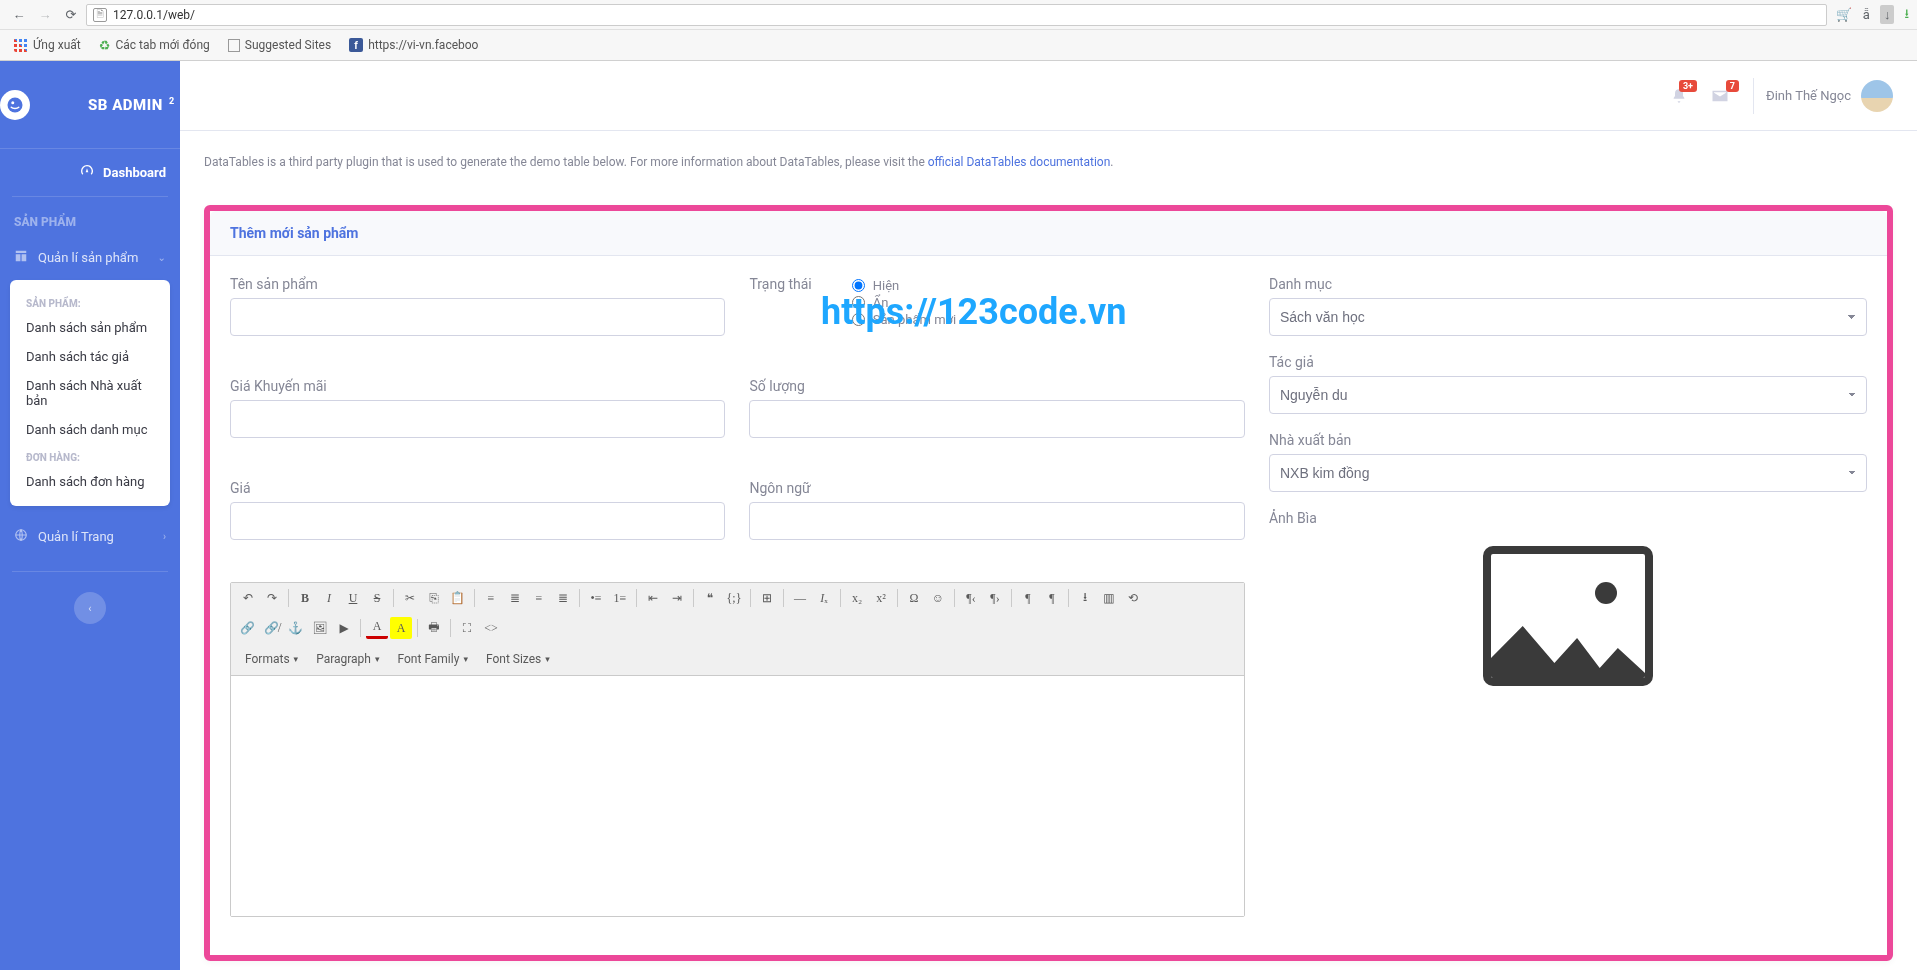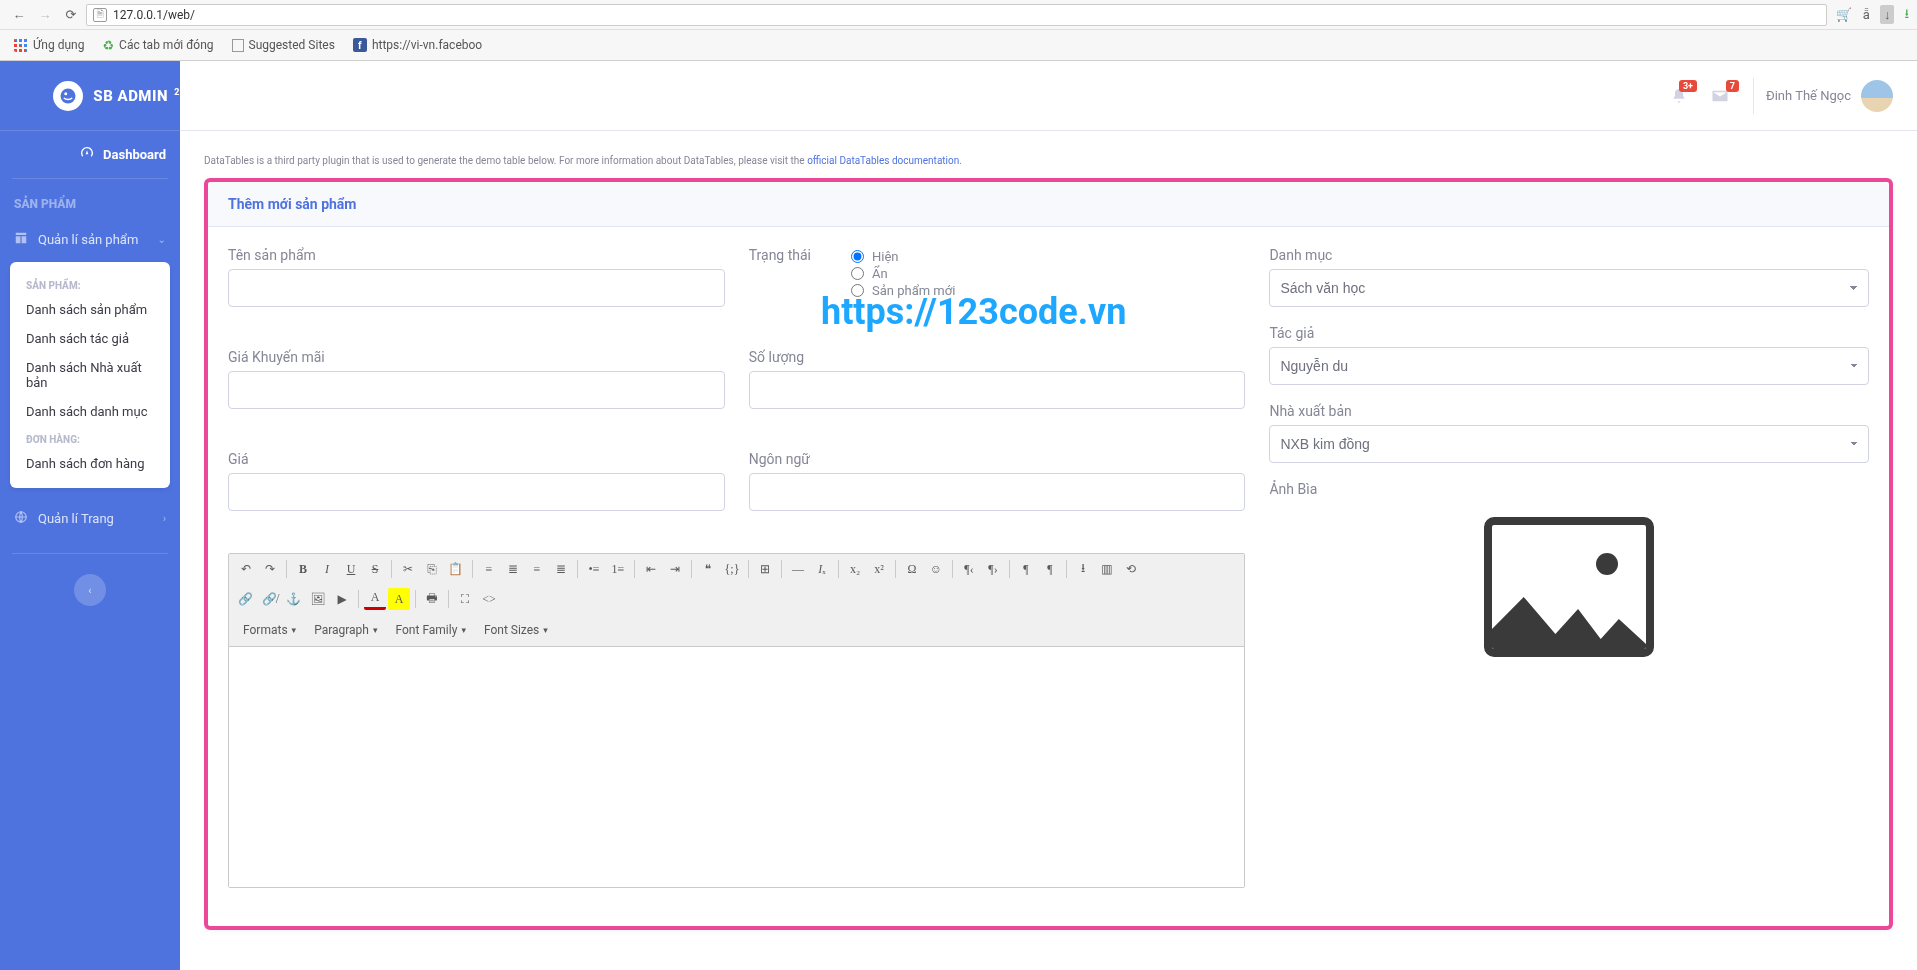--- a/index.html
+++ b/index.html
@@ -17,21 +17,21 @@
 .bm-ico { width: 14px; height: 14px; display: inline-block; }
 .apps-ico { background: linear-gradient(45deg,#ea4335 0 50%,#4285f4 50% 100%); border-radius: 2px; position: relative; }
 .apps-ico::before { content:""; position:absolute; inset:0; background: repeating-linear-gradient(0deg,transparent 0 3px,#f7f7f7 3px 5px), repeating-linear-gradient(90deg,transparent 0 3px,#f7f7f7 3px 5px); }
 .recycle-ico { color:#4caf50; font-size:13px; }
 .page-ico-s { border:1px solid #999; width:12px; height:13px; position:relative; }
 .fb-ico { background:#3b5998; color:#fff; font-weight:bold; font-size:10px; width:14px; height:14px; display:flex; align-items:center; justify-content:center; border-radius:2px; }
 
 
 .app { display: flex; min-height: calc(100vh - 60px); position: relative; }
 .sidebar { width: 180px; background: #4e73df; color: #fff; flex-shrink: 0; padding-bottom: 40px; }
-.brand { display: flex; align-items: center; justify-content: flex-end; height: 70px; font-weight: 800; font-size: 15px; letter-spacing: 0.5px; border-bottom: 1px solid rgba(255,255,255,0.15); }
+.brand { display: flex; align-items: center; justify-content: flex-start; height: 88px; font-weight: 800; font-size: 15px; letter-spacing: 0.5px; border-bottom: 1px solid rgba(255,255,255,0.15); gap: 48px; }
 .brand-ico { width: 30px; height: 30px; border-radius: 50%; background: #fff; margin-right: 10px; display: flex; align-items: center; justify-content: center; }
 .brand-ico svg { width: 18px; height: 18px; fill: #4e73df; }
 .brand sup { font-size: 9px; margin-left: 2px; }
 .nav-divider { height: 1px; background: rgba(255,255,255,0.15); margin: 0 12px; }
 .nav-item { display: flex; align-items: center; padding: 14px 14px; font-size: 13px; color: rgba(255,255,255,0.8); cursor: pointer; }
 .nav-item.active { color: #fff; font-weight: 700; justify-content: flex-end; }
 .nav-item .ico { width: 16px; margin-right: 8px; opacity: 0.7; }
 .nav-item.active .ico { opacity: 1; }
 .nav-item .chev { margin-left: auto; font-size: 10px; opacity: 0.6; }
 .nav-heading { padding: 18px 14px 6px; font-size: 12px; font-weight: 800; color: rgba(255,255,255,0.45); text-transform: uppercase; }
@@ -43,24 +43,24 @@
 .content { flex: 1; background: #fff; min-width: 0; }
 .topbar { height: 70px; display: flex; align-items: center; padding: 0 24px; border-bottom: 1px solid #e3e6f0; }
 .topbar .spacer { flex: 1; }
 .topbar .tb-item { position: relative; padding: 0 12px; color: #d1d3e2; display: flex; align-items: center; height: 40px; cursor: pointer; }
 .topbar .tb-item .badge { position: absolute; top: 4px; right: 2px; background: #e74a3b; color: #fff; font-size: 9px; font-weight: 700; padding: 1px 4px; border-radius: 3px; }
 .topbar .tb-divider { width: 1px; height: 36px; background: #e3e6f0; margin: 0 12px; }
 .topbar .user { display: flex; align-items: center; color: #858796; font-size: 13px; cursor: pointer; }
 .topbar .user .avatar { width: 32px; height: 32px; border-radius: 50%; margin-left: 10px; background: linear-gradient(#9ec5e8 0 55%, #e8d4b0 55% 100%); position: relative; overflow: hidden; }
 
 .page-body { padding: 24px 24px 40px; }
-.intro { font-size: 10px; color: #858796; margin-bottom: 12px; }
+.intro { font-size: 12px; color: #858796; margin-bottom: 36px; }
 .intro a { color: #4e73df; text-decoration: none; }
 
-.card { border: 4px solid #ec4899; border-radius: 6px; box-shadow: 0 2px 6px rgba(0,0,0,0.04); }
+.card { border: 6px solid #ec4899; border-radius: 6px; box-shadow: 0 2px 6px rgba(0,0,0,0.04); }
 .card-header { padding: 14px 20px; border-bottom: 1px solid #e3e6f0; background: #f8f9fc; border-radius: 6px 6px 0 0; color: #4e73df; font-weight: 700; font-size: 14px; }
 .card-body { padding: 20px; }
 
 .form-grid { display: flex; gap: 24px; }
 .col-left { flex: 0 0 62%; display: flex; gap: 24px; flex-wrap: wrap; }
 .col-right { flex: 1; }
 .field { margin-bottom: 18px; }
 .col-left > .row { display: flex; gap: 24px; width: 100%; }
 .col-left > .row .field { flex: 1; }
 .label { font-size: 14px; color: #858796; margin-bottom: 6px; display: block; }
@@ -104,21 +104,21 @@
     <div class="right-icons">
       <span style="color:#4caf50">🛒</span>
       <span>ẵ</span>
       <span style="background:#ccc;padding:2px 4px;border-radius:2px">↓</span>
       <span style="color:#4caf50">⭳</span>
     </div>
   </div>
   <div class="bookmarks-bar">
     <div class="bm">
       <span class="bm-ico apps-ico"></span>
-      <span>Ứng dụng</span>
+      <span>Ứng xuất</span>
     </div>
     <div class="bm">
       <span class="recycle-ico">♻</span>
       <span>Các tab mới đóng</span>
     </div>
     <div class="bm">
       <span class="bm-ico page-ico-s"></span>
       <span>Suggested Sites</span>
     </div>
     <div class="bm">

